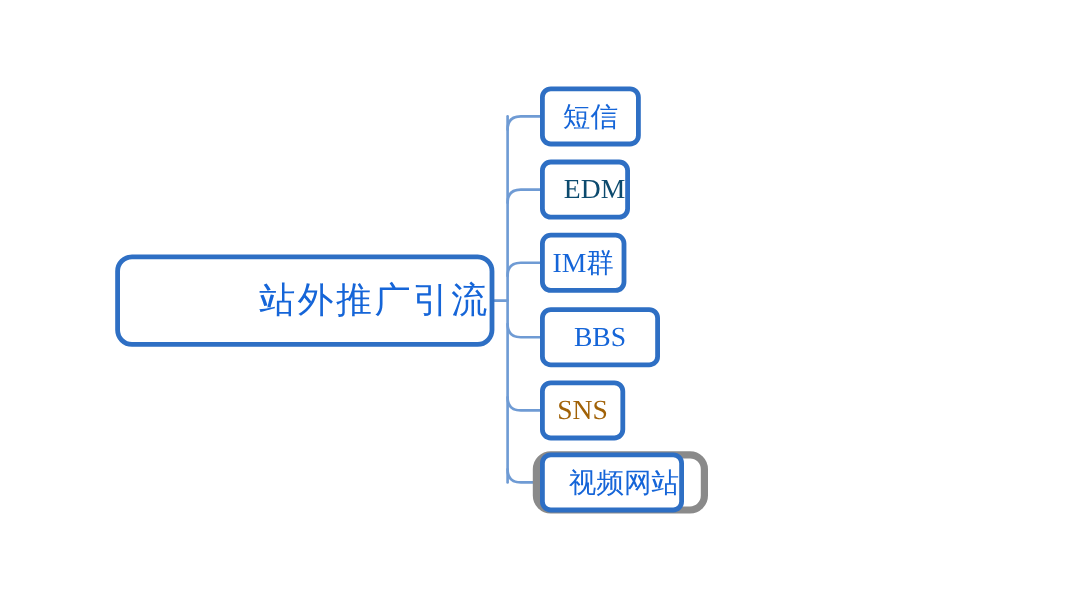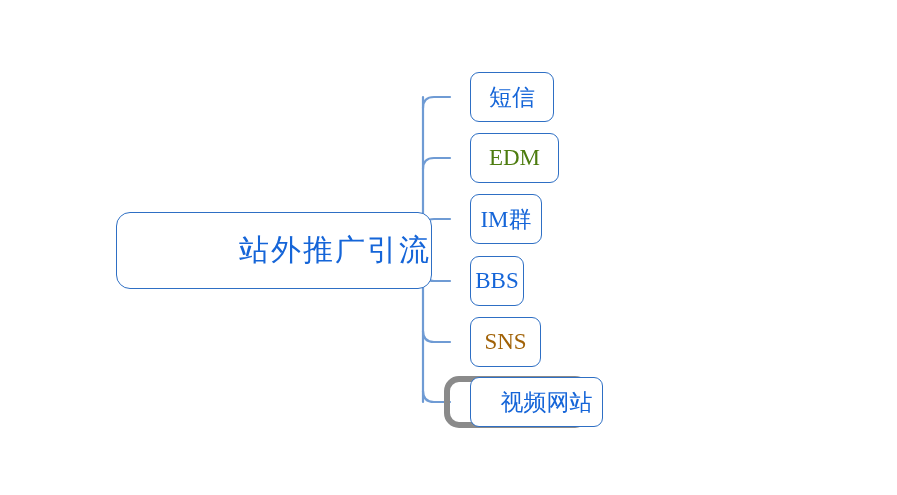--- a/index.html
+++ b/index.html
@@ -22,28 +22,27 @@
     left: 0;
     top: 0;
     width: 897px;
     height: 495px;
     pointer-events: none;
   }
   .node {
     position: absolute;
     box-sizing: border-box;
     background: #ffffff;
-    border: 1px solid #d946ef;
+    border: 4px solid #d946ef;
     border-radius: 10px;
     color: #1565d8;
     display: flex;
     align-items: center;
     justify-content: center;
     white-space: nowrap;
-    margin-left: 20px;
   }
   .node-root {
     left: 96px;
     top: 212px;
     width: 316px;
     height: 77px;
     border-radius: 14px;
     border-color: #5b8fd0;
     font-size: 30px;
     letter-spacing: 2px;
@@ -82,30 +81,30 @@
   <div class="node node-root" style="left: 96px; top: 212px; width: 316px; height: 77px; border-color: rgb(46, 111, 196); color: rgb(21, 101, 216); justify-content: flex-end;">
     <span>站外推广引流</span>
   </div>
 
   <div class="node-sel-frame" style="left: 444px; top: 376px; width: 146px; height: 52px; border-color: rgb(138, 138, 138);"></div>
 
   <div id="children-layer">
       <div class="node node-child" style="left: 450px; top: 72px; width: 84px; border-color: rgb(46, 111, 196); color: rgb(21, 101, 216);">
         <span>短信</span>
       </div>
-      <div class="node node-child" style="left: 450px; top: 133px; width: 89px; border-color: rgb(46, 111, 196); color: #4d7c0f;">
+      <div class="node node-child" style="left: 450px; top: 133px; width: 75px; border-color: rgb(46, 111, 196); color: #0c4a6e; justify-content: flex-end;">
         <span>EDM</span>
       </div>
       <div class="node node-child" style="left: 450px; top: 194px; width: 72px; border-color: rgb(46, 111, 196); color: rgb(21, 101, 216);">
         <span>IM群</span>
       </div>
-      <div class="node node-child" style="left: 450px; top: 256px; width: 54px; border-color: rgb(46, 111, 196); color: rgb(21, 101, 216);">
+      <div class="node node-child" style="left: 450px; top: 256px; width: 100px; border-color: rgb(46, 111, 196); color: rgb(21, 101, 216);">
         <span>BBS</span>
       </div>
       <div class="node node-child" style="left: 450px; top: 317px; width: 71px; border-color: rgb(46, 111, 196); color: #a16207;">
         <span>SNS</span>
       </div>
-      <div class="node node-child" style="left: 450px; top: 377px; width: 133px; border-color: rgb(46, 111, 196); color: rgb(21, 101, 216); padding-left: 20px;">
+      <div class="node node-child" style="left: 450px; top: 377px; width: 120px; border-color: rgb(46, 111, 196); color: rgb(21, 101, 216); padding-left: 20px;">
         <span>视频网站</span>
       </div>
     </div>
 
 </div>
 
 </body></html>

